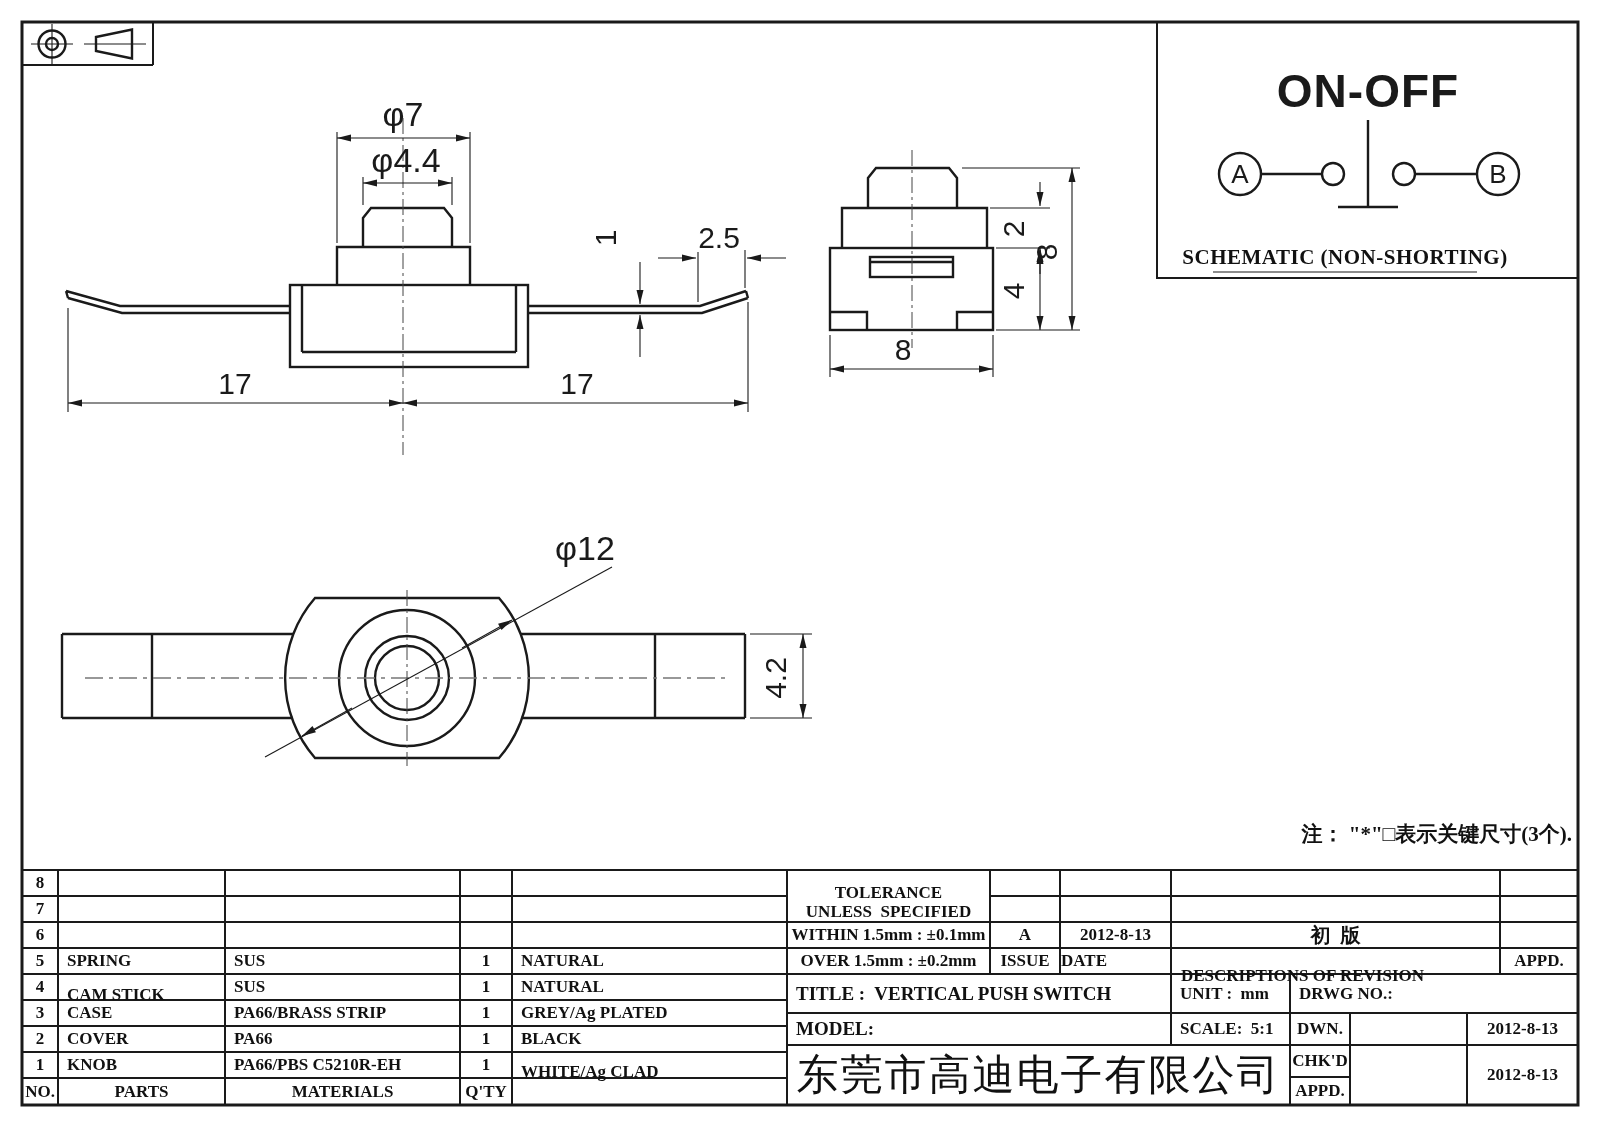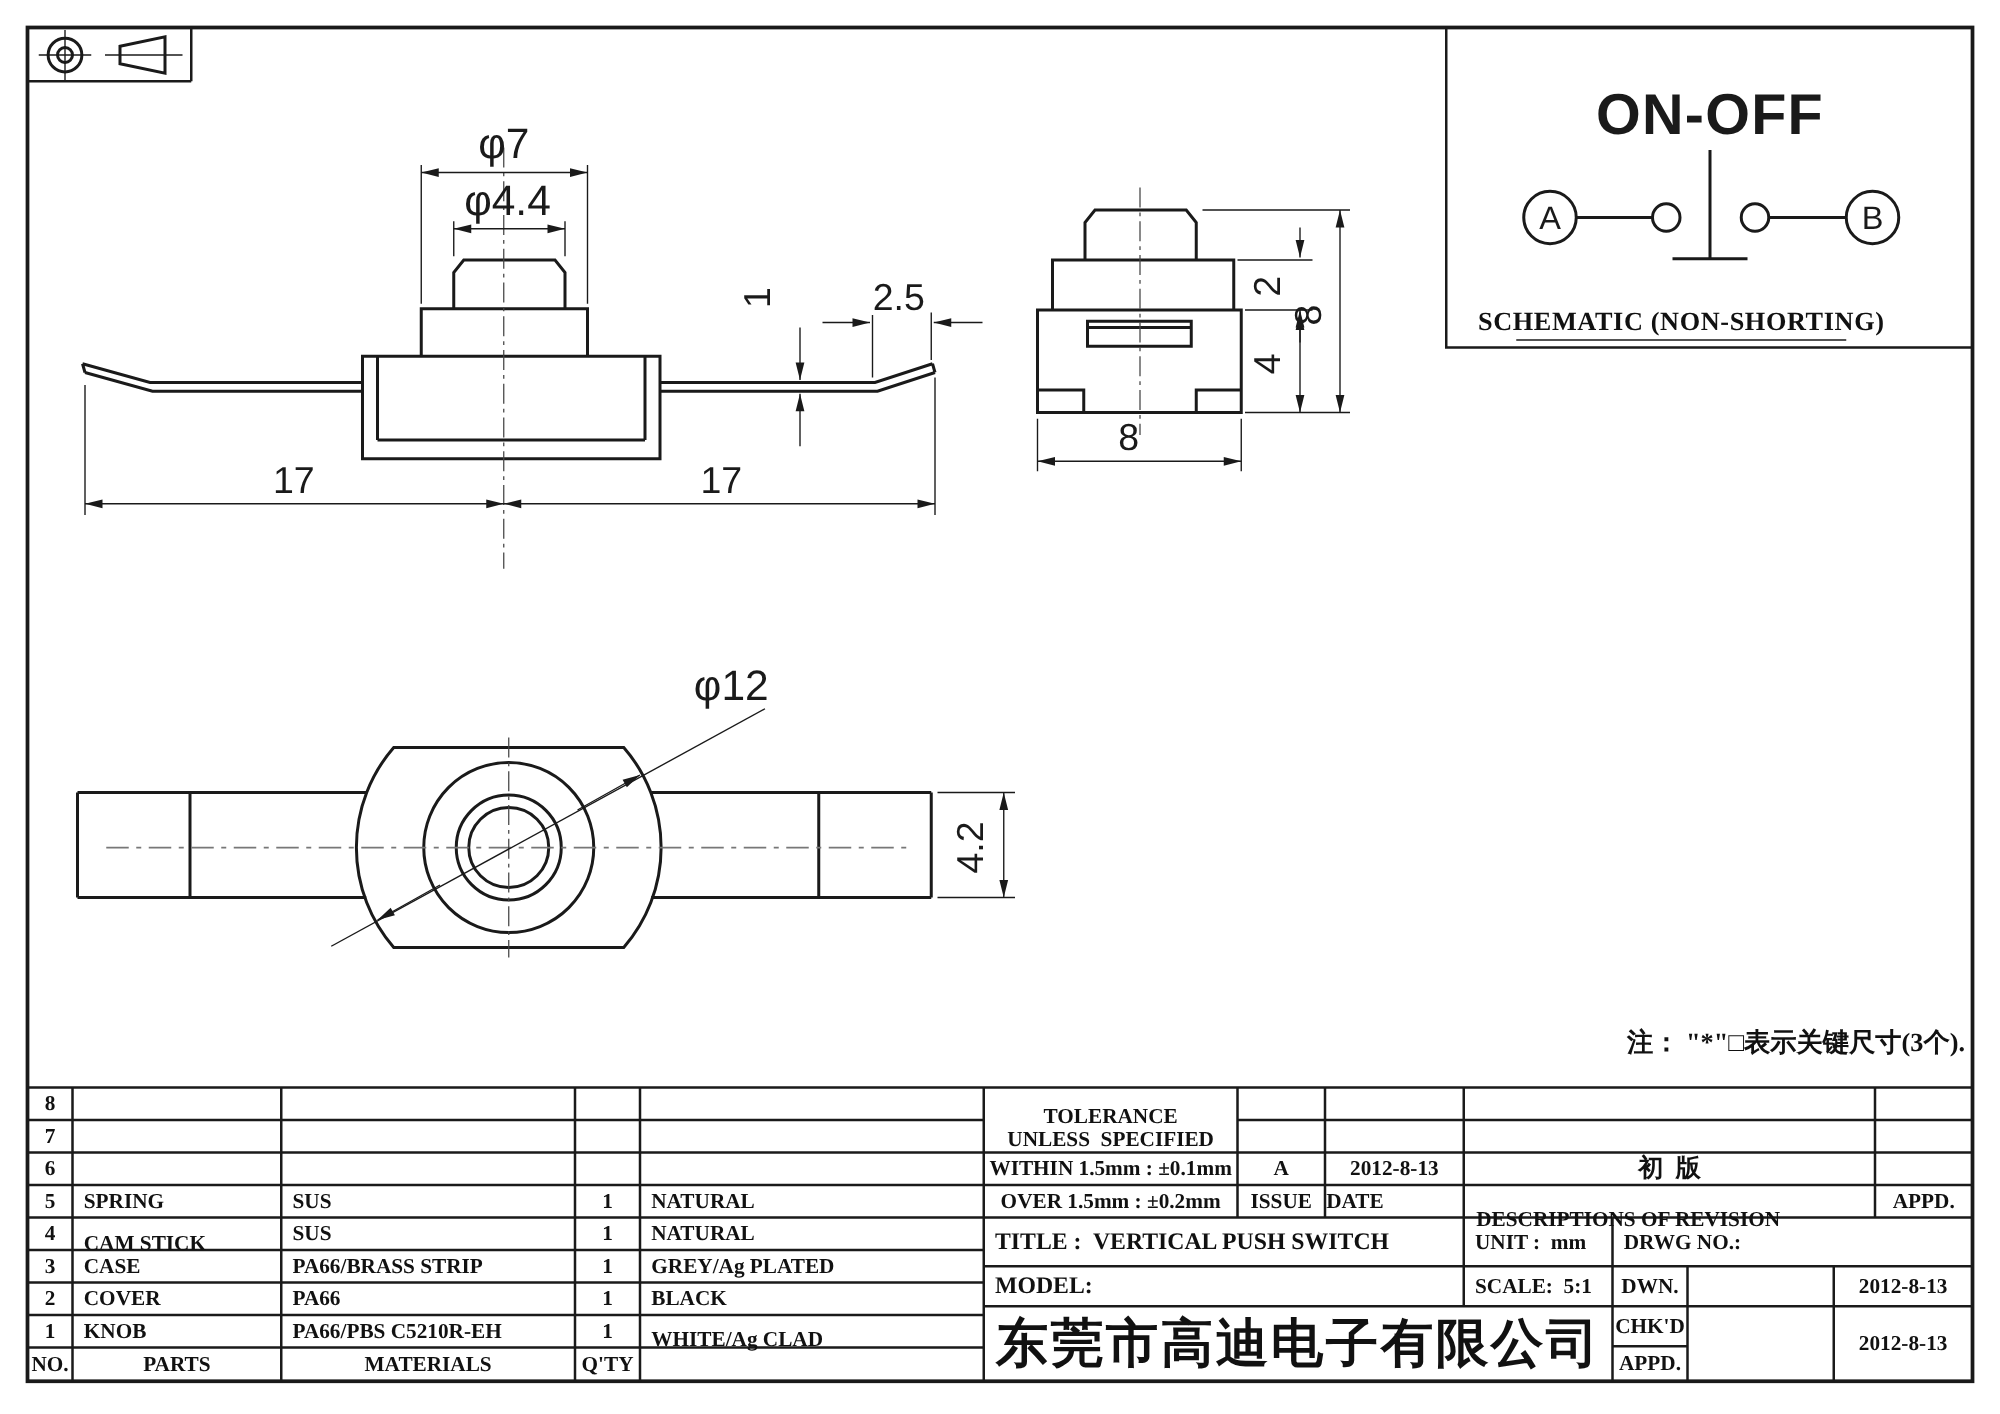--- a/index.html
+++ b/index.html
@@ -12,21 +12,21 @@
   .clg{fill:none;stroke:#777;stroke-width:1.4;stroke-dasharray:18 6 4 6;}
   .tb{fill:none;stroke:#1a1a1a;stroke-width:2;}
   .bd{fill:none;stroke:#1a1a1a;stroke-width:3;}
   .dimtxt{font-family:"Liberation Sans",sans-serif;fill:#1a1a1a;}
   .sertxt{font-family:"Liberation Serif",serif;font-weight:bold;fill:#111;}
   .cell{position:absolute;display:flex;align-items:center;justify-content:center;
         font-family:"Liberation Serif",serif;font-weight:bold;font-size:17px;color:#111;
         white-space:pre;line-height:1.15;}
   .cell.l{justify-content:flex-start;padding-left:9px;box-sizing:border-box;}
   .cell.col{flex-direction:column;justify-content:flex-end;}
-  .cell.big{font-size:42px;font-weight:bold;letter-spacing:2px;
+  .cell.big{font-size:42px;font-weight:normal;letter-spacing:2px;
             font-family:"Liberation Sans","Liberation Serif",sans-serif;}
   .cell.cn{font-size:20px;border-radius:11px;}
 </style>
 </head>
 <body>
 
 <div class="page">
 
 <svg width="1600" height="1131" viewBox="0 0 1600 1131">
   <defs>

